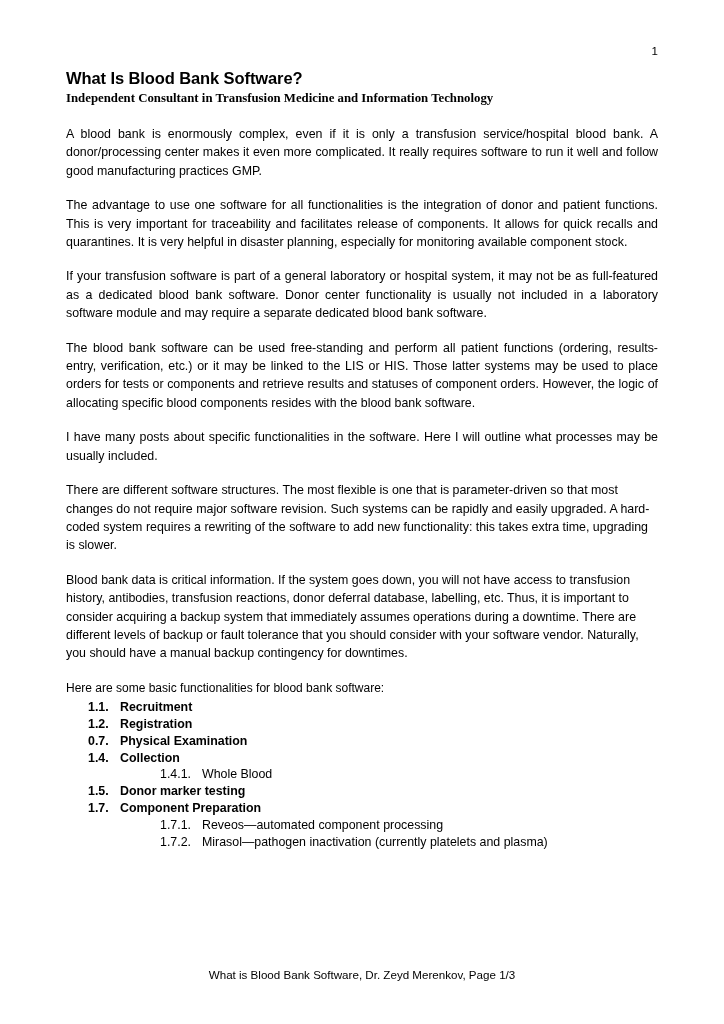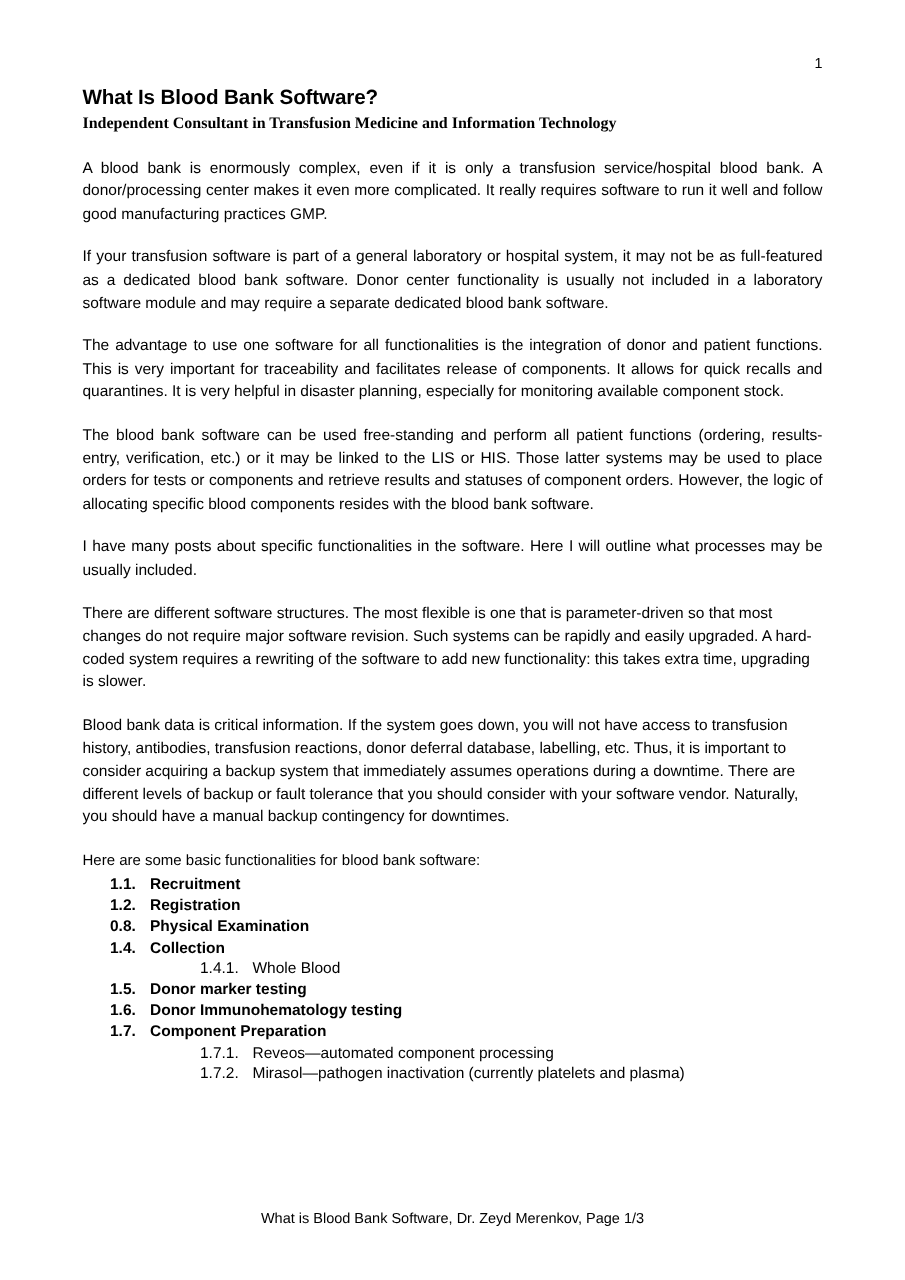--- a/index.html
+++ b/index.html
@@ -112,37 +112,36 @@
 <body>
 
 <div class="page">
 
   <div class="page-number">1</div>
 
   <h1 class="doc-title">What Is Blood Bank Software?</h1>
   <div class="subtitle">Independent Consultant in Transfusion Medicine and Information Technology</div>
 
   <p class="para">A blood bank is enormously complex, even if it is only a transfusion service/hospital blood bank.  A donor/processing center makes it even more complicated.  It really requires software to run it well and follow good manufacturing practices GMP.</p>
+  <p class="para">The advantage to use one software for all functionalities is the integration of donor and patient functions.   This is very important for traceability and facilitates release of components.  It allows for quick recalls and quarantines.  It is very helpful in disaster planning, especially for monitoring available component stock.</p>
   <p class="para">If your transfusion software is part of a general laboratory or hospital system, it may not be as full-featured as a dedicated blood bank software.  Donor center functionality is usually not included in a laboratory software module and may require a separate dedicated blood bank software.</p>
-  <p class="para">The advantage to use one software for all functionalities is the integration of donor and patient functions.   This is very important for traceability and facilitates release of components.  It allows for quick recalls and quarantines.  It is very helpful in disaster planning, especially for monitoring available component stock.</p>
   <p class="para">The blood bank software can be used free-standing and perform all patient functions (ordering, results-entry, verification, etc.) or it may be linked to the LIS or HIS.  Those latter systems may be used to place orders for tests or components and retrieve results and statuses of component orders.  However, the logic of allocating specific blood components resides with the blood bank software.</p>
   <p class="para">I have many posts about specific functionalities in the software.  Here I will outline what processes may be usually included.</p>
   <p class="para left">There are different software structures.  The most flexible is one that is parameter-driven so that most changes do not require major software revision.  Such systems can be rapidly and easily upgraded.  A hard-coded system requires a rewriting of the software to add new functionality:  this takes extra time, upgrading is slower.</p>
   <p class="para left">Blood bank data is critical information.  If the system goes down, you will not have access to transfusion history, antibodies, transfusion reactions, donor deferral database, labelling, etc.  Thus, it is important to consider acquiring a backup system that immediately assumes operations during a downtime.  There are different levels of backup or fault tolerance that you should consider with your software vendor.  Naturally, you should have a manual backup contingency for downtimes.</p>
 
   <div class="list-intro">Here are some basic functionalities for blood bank software:</div>
 
   <div class="outline">
     <div class="l2"><span class="num">1.1.</span><span>Recruitment</span></div>
     <div class="l2"><span class="num">1.2.</span><span>Registration</span></div>
-    <div class="l2"><span class="num">0.8.</span><span>Physical Examination</span></div>
+    <div class="l2"><span class="num">0.7.</span><span>Physical Examination</span></div>
     <div class="l2"><span class="num">1.4.</span><span>Collection</span></div>
     <div class="l3"><span class="num">1.4.1.</span><span>Whole Blood</span></div>
     <div class="l2"><span class="num">1.5.</span><span>Donor marker testing</span></div>
-    <div class="l2"><span class="num">1.6.</span><span>Donor Immunohematology testing</span></div>
     <div class="l2"><span class="num">1.7.</span><span>Component Preparation</span></div>
     <div class="l3"><span class="num">1.7.1.</span><span>Reveos—automated component processing</span></div>
     <div class="l3"><span class="num">1.7.2.</span><span>Mirasol—pathogen inactivation (currently platelets and plasma)</span></div>
   </div>
 
   <div class="footer">What is Blood Bank Software, Dr. Zeyd Merenkov, Page 1/3</div>
 
 </div>
 
 </body></html>

